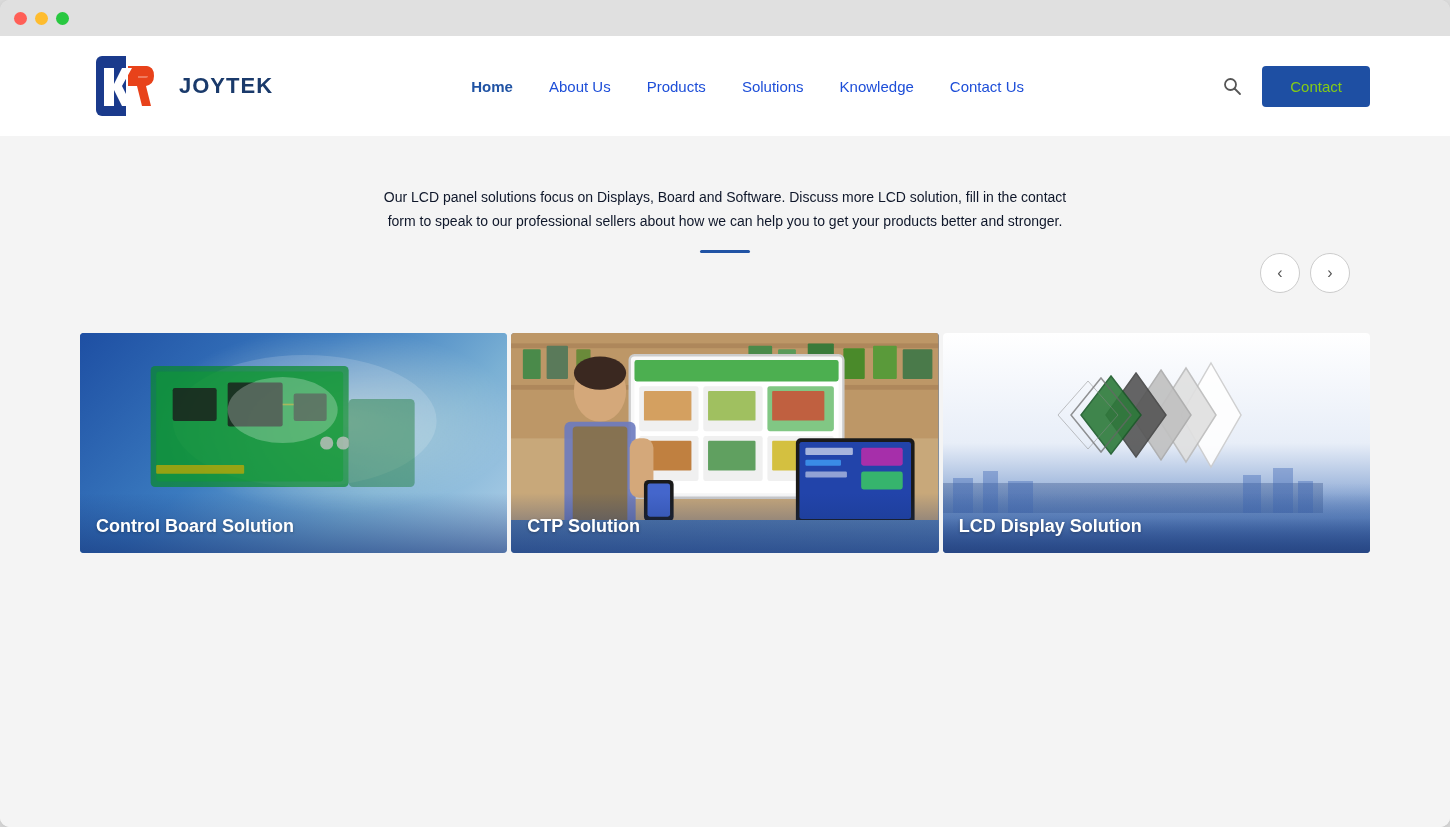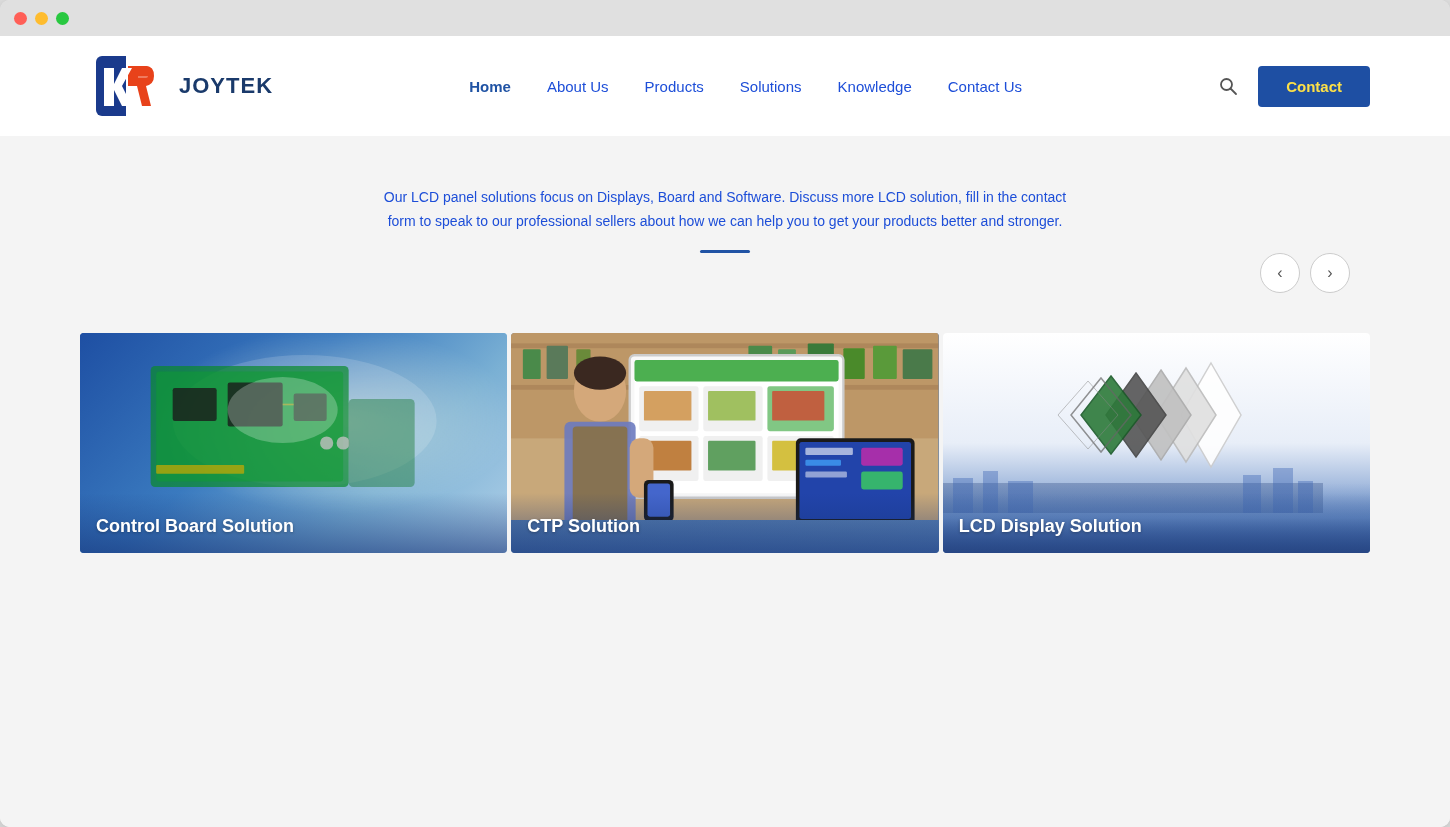--- a/index.html
+++ b/index.html
@@ -119,25 +119,25 @@
       color: #555;
       font-size: 18px;
       background: none;
       border: none;
       display: flex;
       align-items: center;
     }
 
     .contact-btn {
       background: #1e4fa3;
-      color: #fde047;
+      color: #84cc16;
       border: none;
       padding: 12px 28px;
       font-size: 15px;
-      font-weight: 700;
+      font-weight: 400;
       border-radius: 4px;
       cursor: pointer;
       white-space: nowrap;
     }
 
     
     .main-content {
       flex: 1;
       background: #f4f4f4;
       display: flex;
@@ -149,21 +149,21 @@
     .section-title {
       font-size: 34px;
       font-weight: 700;
       color: #1a1a1a;
       text-align: center;
       margin-bottom: 18px;
     }
 
     .section-desc {
       font-size: 14px;
-      color: #1d4ed8;
+      color: #0f172a;
       text-align: center;
       max-width: 700px;
       line-height: 1.7;
       margin-bottom: 16px;
     }
 
     .section-divider {
       width: 50px;
       height: 3px;
       background: #2053a4;

